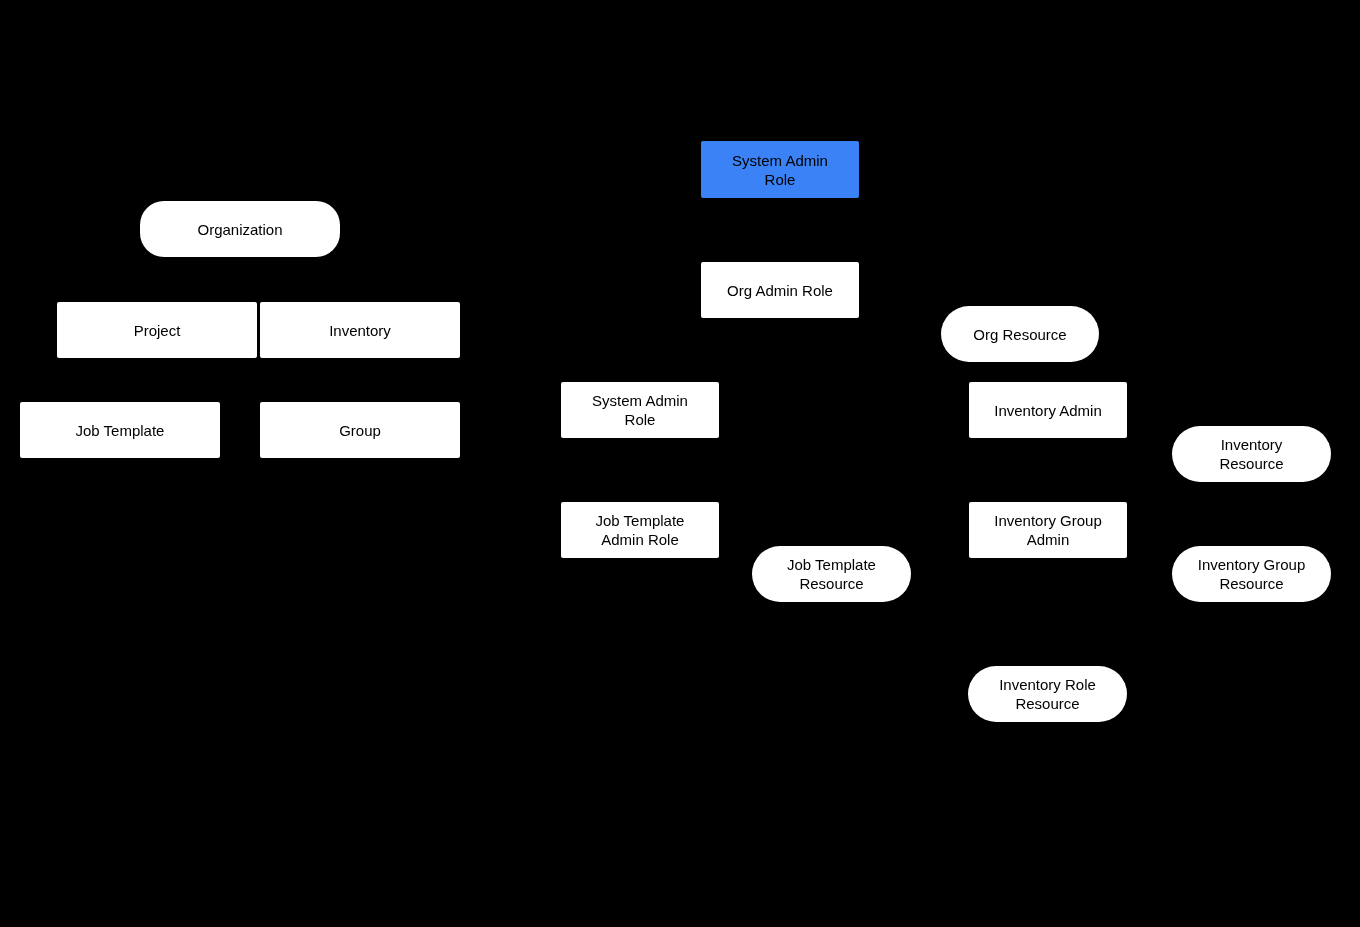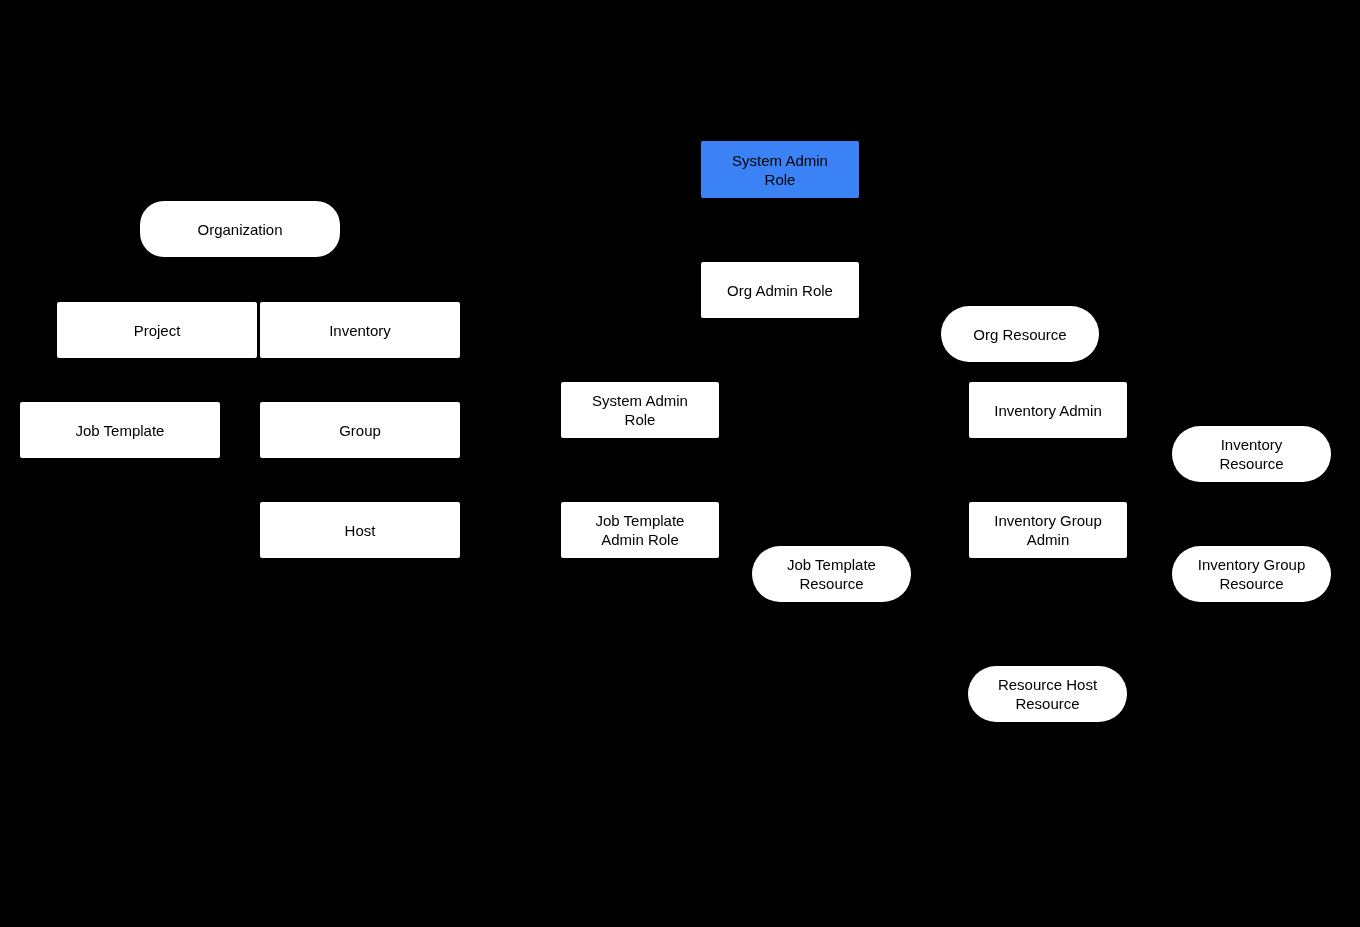--- a/index.html
+++ b/index.html
@@ -39,33 +39,32 @@
 </style>
 </head>
 <body>
 
 <div id="canvas">
     <div class="node rect" style="left: 140px; top: 201px; width: 200px; height: 56px; background: rgb(255, 255, 255); color: rgb(0, 0, 0); border-radius: 24px;">Organization</div>
     <div class="node rect" style="left: 20px; top: 302px; width: 200px; height: 56px; background: rgb(255, 255, 255); color: rgb(0, 0, 0); margin-left: 37px;">Project</div>
     <div class="node rect" style="left: 260px; top: 302px; width: 200px; height: 56px; background: rgb(255, 255, 255); color: rgb(0, 0, 0);">Inventory</div>
     <div class="node rect" style="left: 20px; top: 402px; width: 200px; height: 56px; background: rgb(255, 255, 255); color: rgb(0, 0, 0);">Job Template</div>
     <div class="node rect" style="left: 260px; top: 402px; width: 200px; height: 56px; background: rgb(255, 255, 255); color: rgb(0, 0, 0); text-align: right;">Group</div>
-    <div class="node rect" style="left: 260px; top: 502px; width: 200px; height: 56px; background: rgb(255, 255, 255); color: rgb(0, 0, 0);">Host</div>
     <div class="node rect" style="left: 701px; top: 141px; width: 158px; height: 57px; background: #3b82f6; color: rgb(0, 0, 0);">System Admin
 Role</div>
     <div class="node rect" style="left: 701px; top: 262px; width: 158px; height: 56px; background: rgb(255, 255, 255); color: rgb(0, 0, 0);">Org Admin Role</div>
     <div class="node round" style="left: 941px; top: 262px; width: 158px; height: 56px; background: rgb(255, 255, 255); color: rgb(0, 0, 0);">Org Resource</div>
     <div class="node rect" style="left: 561px; top: 382px; width: 158px; height: 56px; background: rgb(255, 255, 255); color: rgb(0, 0, 0);">System Admin
 Role</div>
     <div class="node rect" style="left: 969px; top: 382px; width: 158px; height: 56px; background: rgb(255, 255, 255); color: rgb(0, 0, 0);">Inventory Admin</div>
     <div class="node round" style="left: 1172px; top: 382px; width: 159px; height: 56px; background: rgb(255, 255, 255); color: rgb(0, 0, 0);">Inventory
 Resource</div>
     <div class="node rect" style="left: 561px; top: 502px; width: 158px; height: 56px; background: rgb(255, 255, 255); color: rgb(0, 0, 0);">Job Template
 Admin Role</div>
     <div class="node round" style="left: 752px; top: 502px; width: 159px; height: 56px; background: rgb(255, 255, 255); color: rgb(0, 0, 0);">Job Template
 Resource</div>
     <div class="node rect" style="left: 969px; top: 502px; width: 158px; height: 56px; background: rgb(255, 255, 255); color: rgb(0, 0, 0);">Inventory Group
 Admin</div>
     <div class="node round" style="left: 1172px; top: 502px; width: 159px; height: 56px; background: rgb(255, 255, 255); color: rgb(0, 0, 0);">Inventory Group
 Resource</div>
-    <div class="node round" style="left: 968px; top: 622px; width: 159px; height: 56px; background: rgb(255, 255, 255); color: rgb(0, 0, 0);">Resource Host
+    <div class="node round" style="left: 968px; top: 622px; width: 159px; height: 56px; background: rgb(255, 255, 255); color: rgb(0, 0, 0);">Inventory Role
 Resource</div>
   </div>
 
 </body></html>

